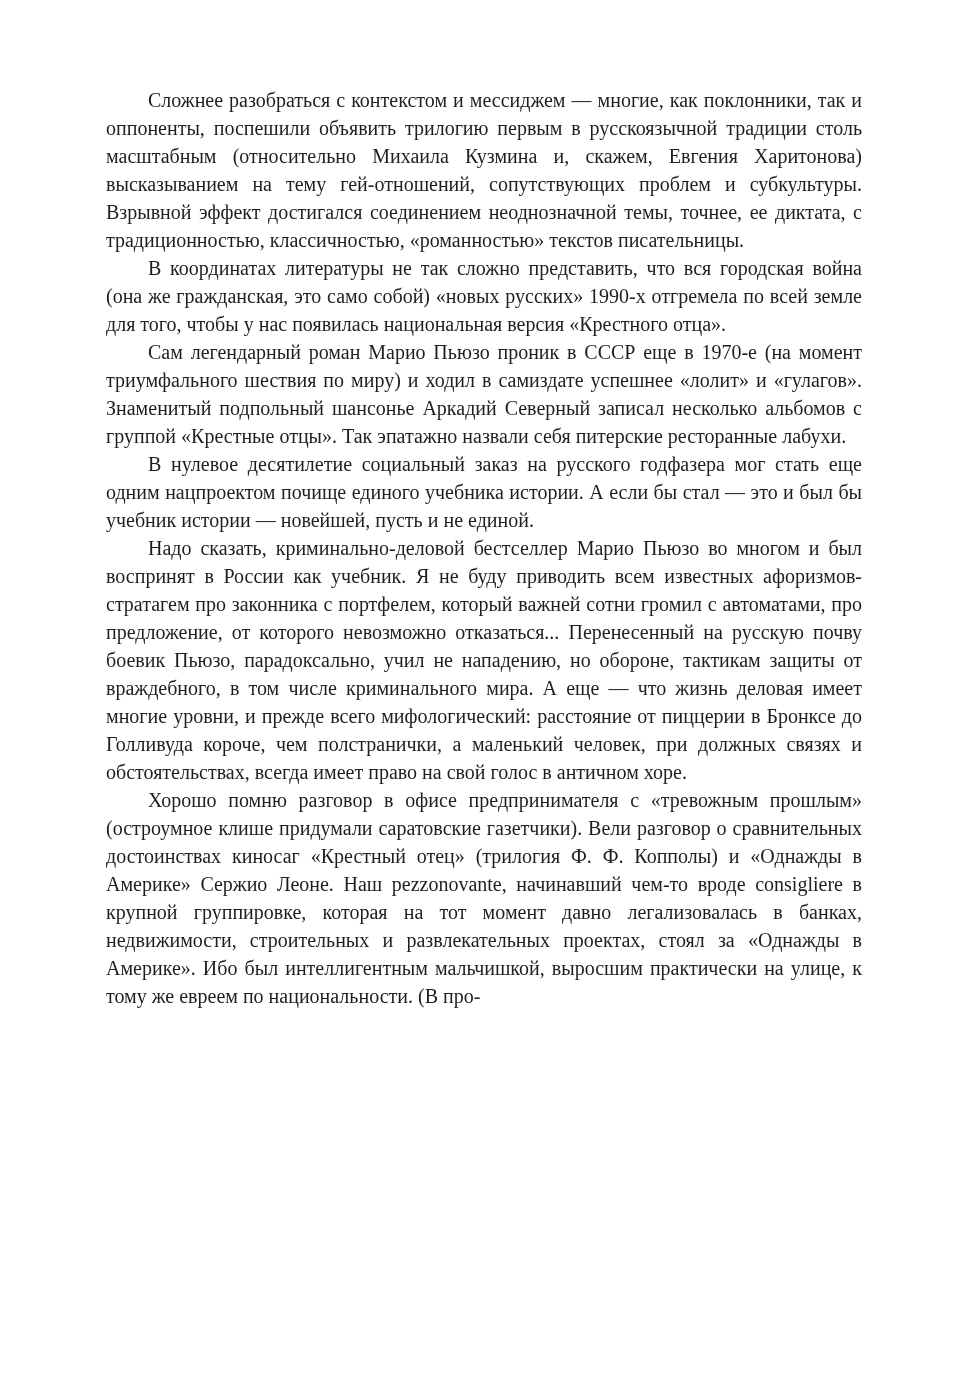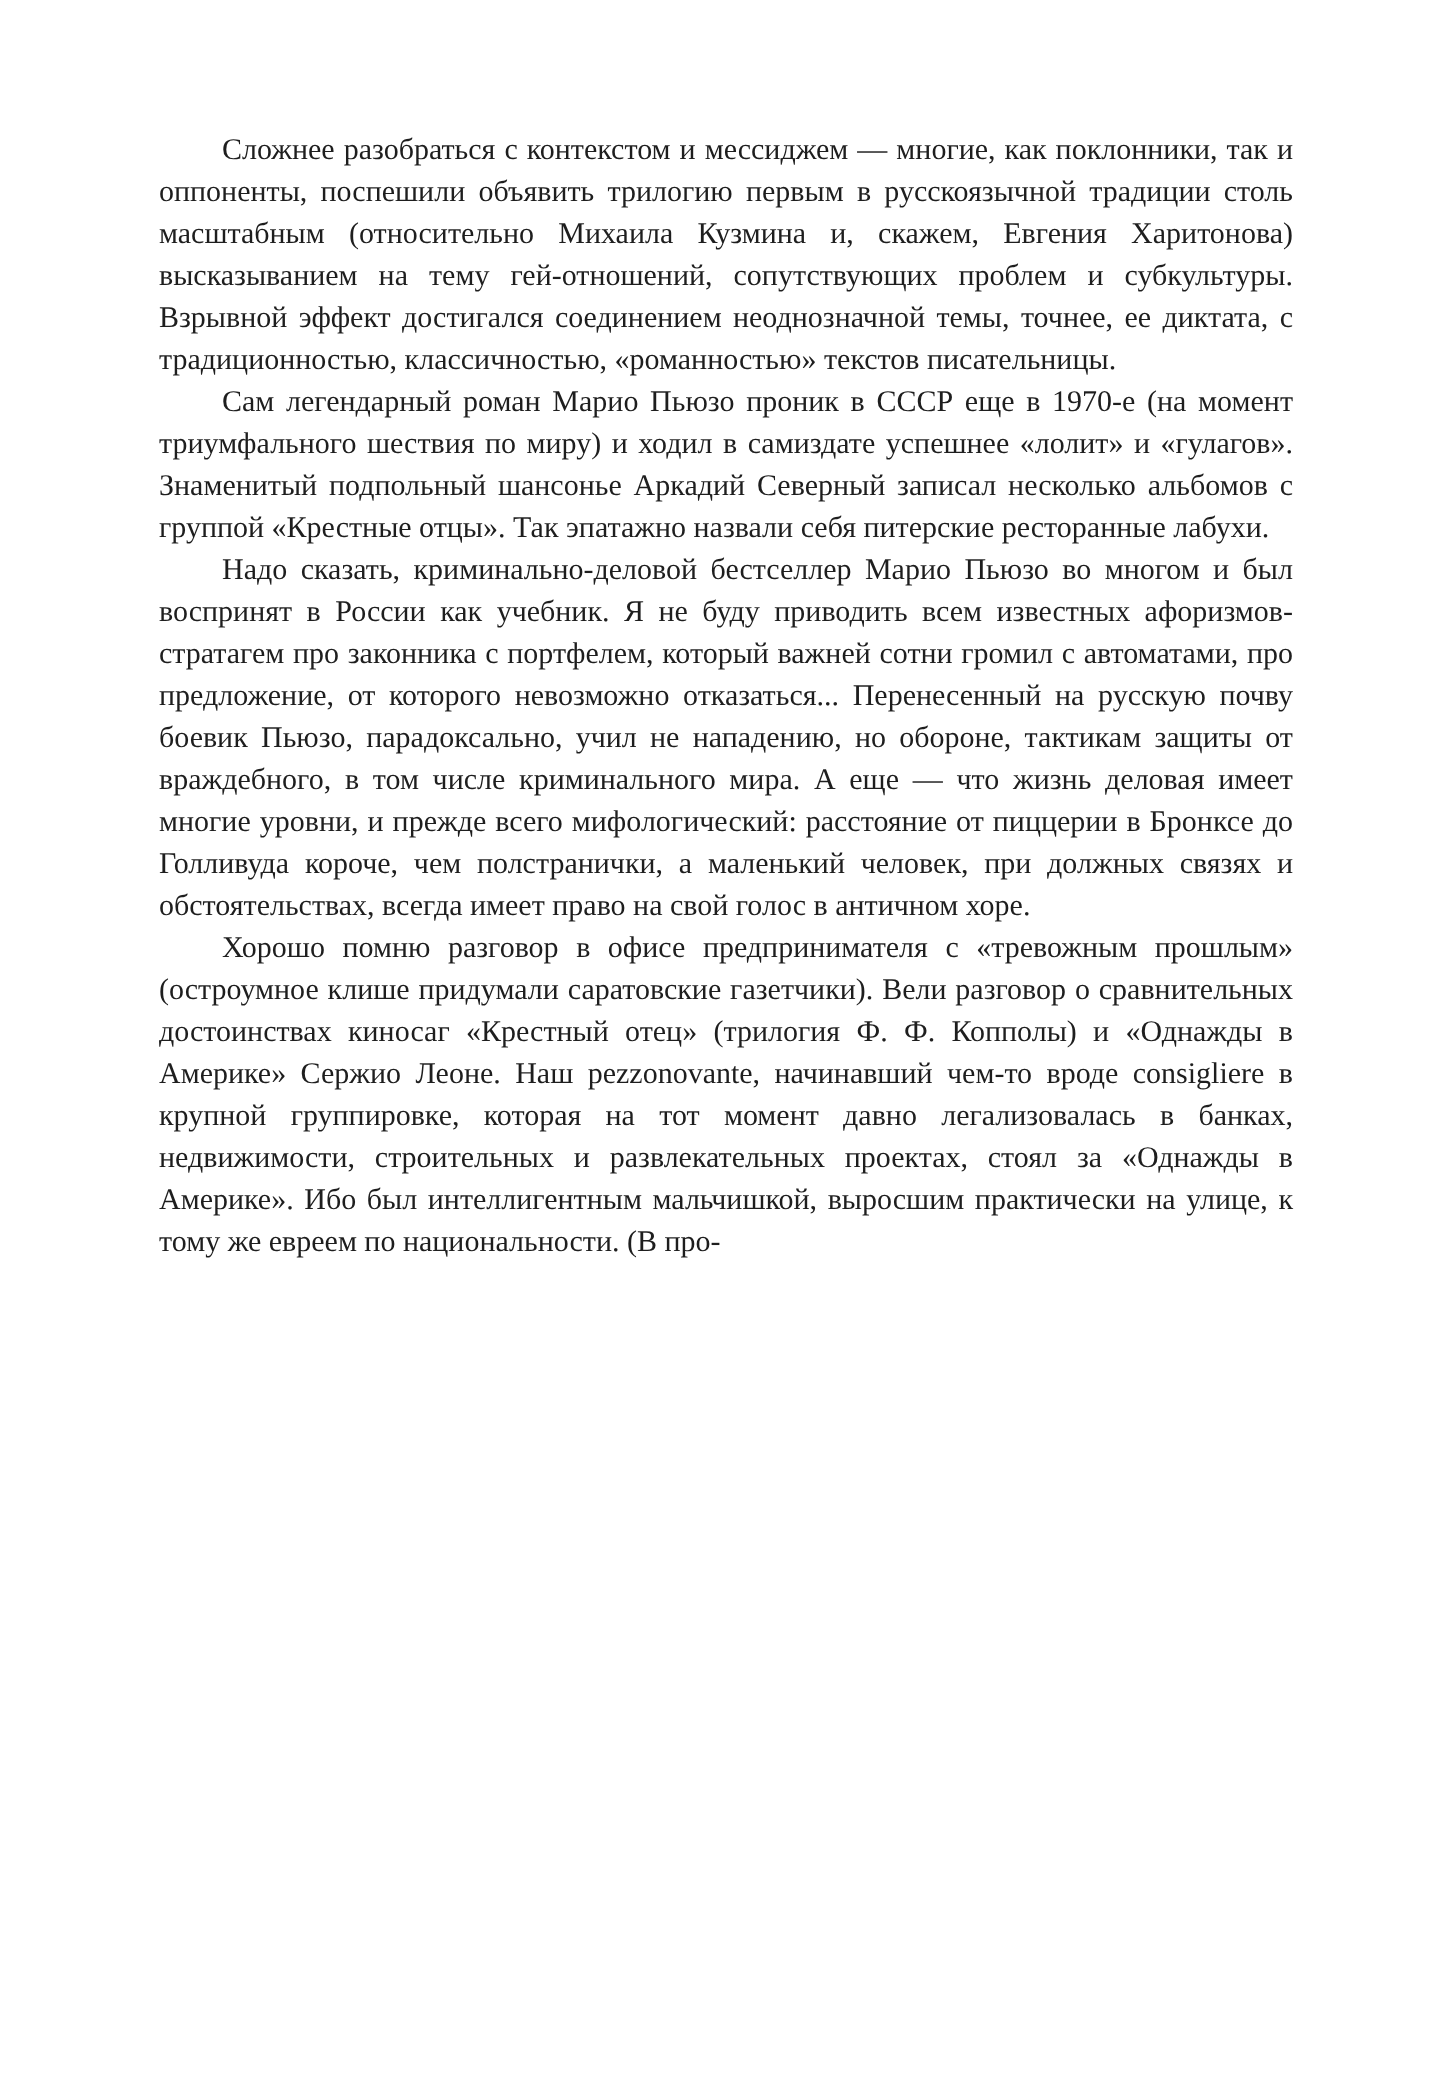--- a/index.html
+++ b/index.html
@@ -43,18 +43,20 @@
     line-height: 24px;
     color: #2a2a2a;
   }
 </style>
 </head>
 <body>
 
 <div class="page">
   <main class="text-block">
     <p>Сложнее разобраться с контекстом и мессиджем — многие, как поклонники, так и оппоненты, поспешили объявить трилогию первым в русскоязычной традиции столь масштабным (относительно Михаила Кузмина и, скажем, Евгения Харитонова) высказыванием на тему гей-отношений, сопутствующих проблем и субкультуры. Взрывной эффект достигался соединением неоднозначной темы, точнее, ее диктата, с традиционностью, классичностью, «романностью» текстов писательницы.</p>
+    <p>В координатах литературы не так сложно представить, что вся городская война (она же гражданская, это само собой) «новых русских» 1990-х отгремела по всей земле для того, чтобы у нас появилась национальная версия «Крестного отца».</p>
     <p>Сам легендарный роман Марио Пьюзо проник в СССР еще в 1970-е (на момент триумфального шествия по миру) и ходил в самиздате успешнее «лолит» и «гулагов». Знаменитый подпольный шансонье Аркадий Северный записал несколько альбомов с группой «Крестные отцы». Так эпатажно назвали себя питерские ресторанные лабухи.</p>
+    <p>В нулевое десятилетие социальный заказ на русского годфазера мог стать еще одним нацпроектом почище единого учебника истории. А если бы стал — это и был бы учебник истории — новейшей, пусть и не единой.</p>
     <p>Надо сказать, криминально-деловой бестселлер Марио Пьюзо во многом и был воспринят в России как учебник. Я не буду приводить всем известных афоризмов-стратагем про законника с портфелем, который важней сотни громил с автоматами, про предложение, от которого невозможно отказаться... Перенесенный на русскую почву боевик Пьюзо, парадоксально, учил не нападению, но обороне, тактикам защиты от враждебного, в том числе криминального мира. А еще — что жизнь деловая имеет многие уровни, и прежде всего мифологический: расстояние от пиццерии в Бронксе до Голливуда короче, чем полстранички, а маленький человек, при должных связях и обстоятельствах, всегда имеет право на свой голос в античном хоре.</p>
     <p>Хорошо помню разговор в офисе предпринимателя с «тревожным прошлым» (остроумное клише придумали саратовские газетчики). Вели разговор о сравнительных достоинствах киносаг «Крестный отец» (трилогия Ф. Ф. Копполы) и «Однажды в Америке» Сержио Леоне. Наш pezzonovante, начинавший чем-то вроде consigliere в крупной группировке, которая на тот момент давно легализовалась в банках, недвижимости, строительных и развлекательных проектах, стоял за «Однажды в Америке». Ибо был интеллигентным мальчишкой, выросшим практически на улице, к тому же евреем по национальности. (В про-</p>
   </main>
   <div class="page-number">6</div>
 </div>
 
 </body></html>

